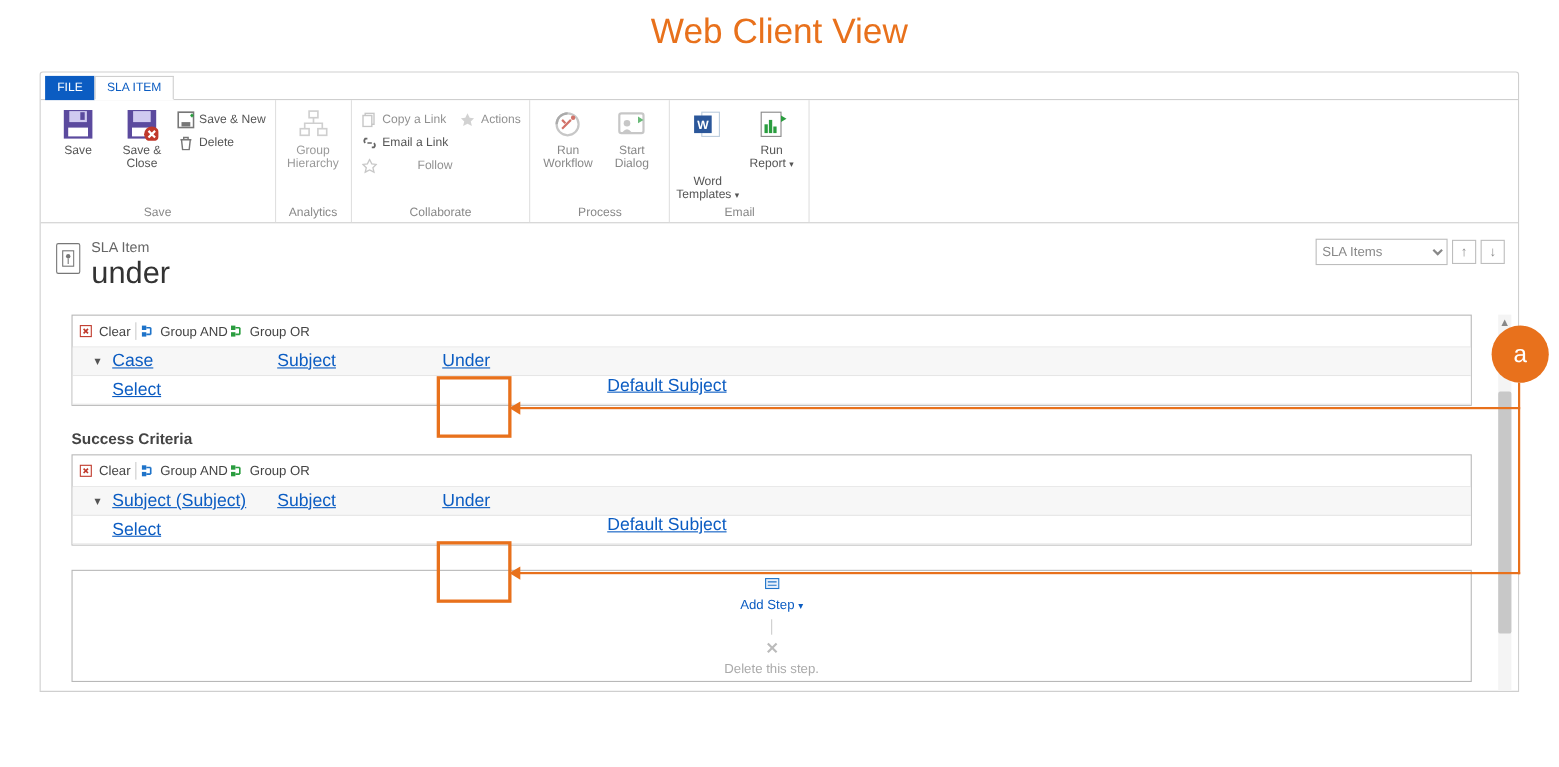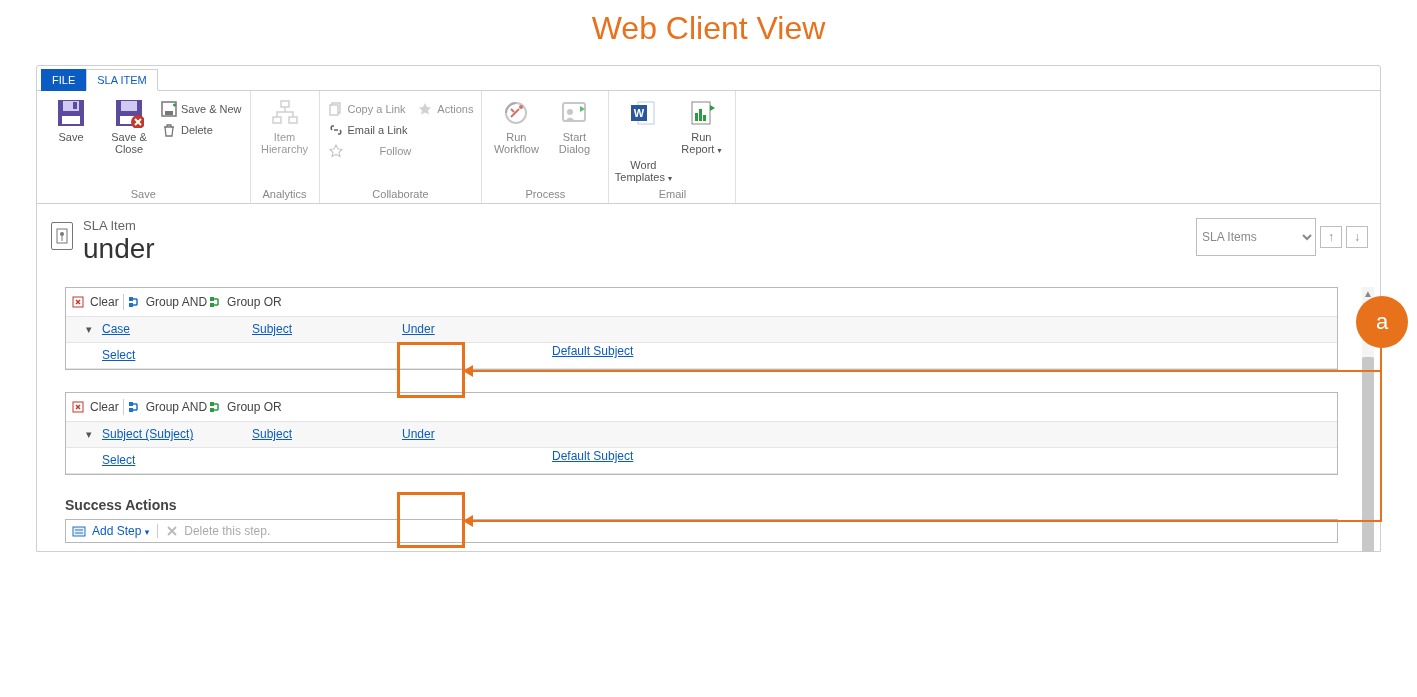--- a/index.html
+++ b/index.html
@@ -25,46 +25,46 @@
   .small-btn .sicon { width: 16px; height: 16px; display:flex; align-items:center; justify-content:center; color:#888; }
   .stack { display: flex; flex-direction: column; justify-content: center; gap: 1px; padding-top:4px; }
 
   
   .content-wrap { padding: 14px 0 0 14px; position: relative; }
   .record-header { display: flex; align-items: flex-start; gap: 10px; padding-bottom: 24px; }
   .entity-icon { width: 22px; height: 28px; border: 1px solid #777; border-radius: 2px; display:flex; align-items:center; justify-content:center; color:#777; margin-top:4px;}
   .entity-type { color: #666; font-size: 13px; }
   .entity-title { font-size: 28px; font-weight: 300; color: #333; line-height: 1; margin-top: 2px; }
   .nav-select { position: absolute; right: 12px; top: 14px; display: flex; gap: 4px; align-items: center; }
-  .nav-select select { border: 1px solid #bdbdbd; padding: 2px 1px; font-size: 12px; color: #888; width: 120px; height: 38px; background: #fff; }
+  .nav-select select { border: 1px solid #bdbdbd; padding: 2px 1px; font-size: 12px; color: #888; width: 120px; height: 24px; background: #fff; }
   .nav-arrow { width: 22px; height: 22px; border: 1px solid #bdbdbd; display:flex; align-items:center; justify-content:center; color:#888; cursor:pointer; }
 
   .scroll-area { position: relative; padding-right: 28px; }
   .vscroll { position:absolute; right: 6px; top: 0; bottom:0; width: 12px; background:#f4f4f4; }
   .vscroll .thumb { position:absolute; left:0; right:0; top: 70px; height: 220px; background:#c8c8c8; border-radius:2px; }
   .vscroll .arrow { position:absolute; left:0; right:0; height:14px; display:flex; align-items:center; justify-content:center; color:#888; font-size:10px;}
   .vscroll .up { top:0; }
 
   .section-title { font-weight: 600; color: #444; font-size: 14px; margin: 0 14px 6px; }
   .cond-box { border: 1px solid #b8b8b8; margin: 0 14px 22px; }
   .cond-toolbar { display: flex; align-items: center; gap: 2px; padding: 6px 6px; }
   .ct-divider { width:1px; height:16px; background:#ccc; margin: 0 2px; }
   .ct-btn { display:flex; align-items:center; gap:4px; font-size:12px; color:#444; cursor:pointer; }
   .cond-rows { border-top: 1px solid #e4e4e4; }
   .cond-row { display:flex; align-items:center; height: 26px; padding: 0 6px 0 20px; border-bottom: 1px solid #e4e4e4; background:#fff; }
   .cond-row.header { background:#f7f7f7; }
   .row-chevron { width: 16px; color:#555; cursor:pointer; font-size:11px; }
-  .col { font-size:12px; }
+  .col { font-size:16px; }
   .col.entity { width: 150px; }
   .col.attr { width: 150px; }
   .col.op { width: 150px; }
   .col.val { width: 200px; margin-top: 44px; }
   .link { color: #0b5cc2; text-decoration: underline; cursor:pointer; }
 
-  .actions-box { border:1px solid #b8b8b8; margin: 0 14px; padding: 4px 6px; display:flex; align-items:center; gap:6px; }
+  .actions-box { border:1px solid #b8b8b8; margin: 0 14px; padding: 4px 6px; display:flex; align-items:center; gap:6px;flex-direction:column; }
   .actions-box .disabled { color:#aaa; }
 
   
   .anno-circle { position:absolute; width:52px; height:52px; border-radius:50%; background:#e8711c; color:#fff; display:flex; align-items:center; justify-content:center; font-size:22px; }
   .anno-box { position:absolute; border:3px solid #e8711c; }
   .anno-line { position:absolute; background:#e8711c; }
   .anno-arrow-left { position:absolute; width:0; height:0; border-top:6px solid transparent; border-bottom:6px solid transparent; border-right:10px solid #e8711c; }
 
   
   svg { display:block; }
@@ -137,21 +137,21 @@
       <div class="rgroup-body">
         <div class="big-btn" style="opacity:0.6;">
           <div class="icon">
             <svg width="30" height="28" viewBox="0 0 30 28">
                 <rect x="11" y="2" width="8" height="6" fill="none" stroke="#b0b0b0" stroke-width="1.5"></rect>
                 <rect x="3" y="18" width="8" height="6" fill="none" stroke="#b0b0b0" stroke-width="1.5"></rect>
                 <rect x="19" y="18" width="8" height="6" fill="none" stroke="#b0b0b0" stroke-width="1.5"></rect>
                 <path d="M15 8 v5 M7 18 v-5 h16 v5" fill="none" stroke="#b0b0b0" stroke-width="1.5"></path>
               </svg>
           </div>
-          <span class="lbl" style="white-space:pre;">Item
+          <span class="lbl" style="white-space:pre;">Group
 Hierarchy</span>
         </div>
       </div>
       <div class="rgroup-label">Analytics</div>
     </div>
 
     <div class="rgroup">
       <div class="rgroup-body">
         <div class="stack">
           <div class="small-btn" style="opacity:0.65;">
@@ -326,20 +326,21 @@
             <span class="col op"><span class="link">Under</span></span>
             <span class="col val"><span class="link">Default Subject</span></span>
           </div>
           <div class="cond-row">
             <span class="row-chevron"></span>
             <span class="col entity"><span class="link">Select</span></span>
           </div>
         </div>
       </div>
 
+      <div class="section-title">Success Criteria</div>
       <div class="cond-box">
         <div class="cond-toolbar">
           <div class="ct-btn">
             <span>
                 <svg width="14" height="14" viewBox="0 0 14 14">
                   <rect x="1" y="2" width="10" height="10" fill="#fff" stroke="#c0392b"></rect>
                   <path d="M4 5 l4 4 M8 5 l-4 4" stroke="#c0392b" stroke-width="1.5"></path>
                 </svg>
               </span>
             <span>Clear</span>
@@ -374,21 +375,20 @@
             <span class="col op"><span class="link">Under</span></span>
             <span class="col val"><span class="link">Default Subject</span></span>
           </div>
           <div class="cond-row">
             <span class="row-chevron"></span>
             <span class="col entity"><span class="link">Select</span></span>
           </div>
         </div>
       </div>
 
-      <div class="section-title">Success Actions</div>
       <div class="actions-box">
         <span>
             <svg width="14" height="14" viewBox="0 0 14 14">
               <rect x="1" y="3" width="12" height="9" fill="#e8f0fb" stroke="#1e73c9"></rect>
               <path d="M3 6 h8 M3 9 h8" stroke="#1e73c9"></path>
             </svg>
           </span>
         <span class="link" style="text-decoration:none;"><span>Add Step</span> <span style="font-size:9px;">▾</span></span>
         <span class="ct-divider" style="height:14px;"></span>
         <span class="disabled">

